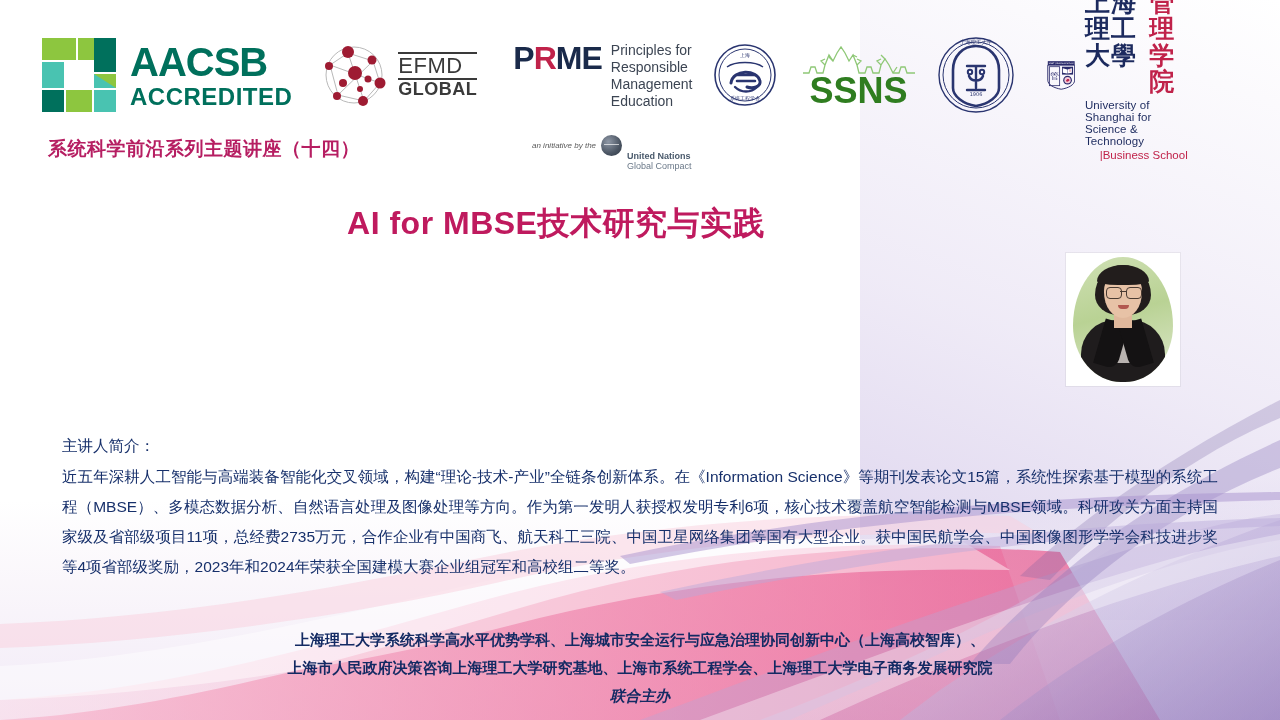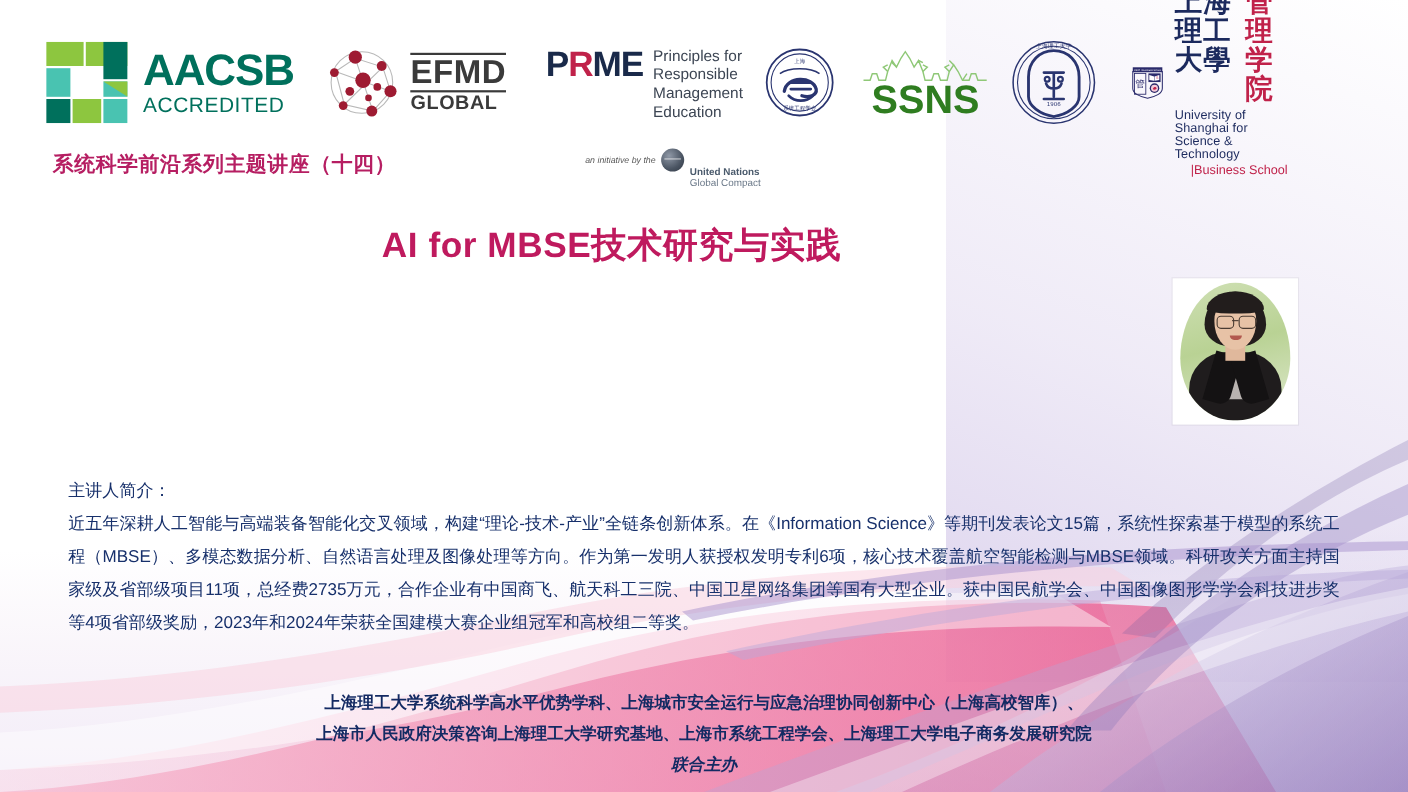--- a/index.html
+++ b/index.html
@@ -23,27 +23,27 @@
 
   
   .logo-row{position:absolute;left:0;top:26px;width:1112px;height:98px;display:flex;align-items:center;}
   .logo{display:flex;align-items:center;}
 
   
   .aacsb{margin-left:42px;display:flex;align-items:center;gap:14px;}
   .aacsb-mark{position:relative;width:74px;height:74px;}
   .aacsb-wordmark{display:flex;flex-direction:column;line-height:1;}
   .aacsb-name{font-size:40px;font-weight:bold;color:#00705c;letter-spacing:-1px;}
-  .aacsb-sub{font-size:19px;font-weight:normal;color:#00705c;letter-spacing:.5px;margin-top:3px;}
+  .aacsb-sub{font-size:24px;font-weight:bold;color:#00705c;letter-spacing:.5px;margin-top:3px;}
 
   
   .efmd{margin-left:26px;display:flex;align-items:center;gap:8px;}
   .efmd-net{width:72px;height:72px;}
   .efmd-word{display:flex;flex-direction:column;line-height:1.02;}
-  .efmd-top{font-size:30px;font-weight:bold;color:#3a3a3a;letter-spacing:.5px;border-top:2px solid #3a3a3a;border-bottom:2px solid #3a3a3a;padding:1px 0;}
+  .efmd-top{font-size:22px;font-weight:normal;color:#3a3a3a;letter-spacing:.5px;border-top:2px solid #3a3a3a;border-bottom:2px solid #3a3a3a;padding:1px 0;}
   .efmd-bot{font-size:18px;font-weight:bold;color:#3a3a3a;letter-spacing:.5px;}
 
   
   .prme{margin-left:36px;display:flex;align-items:flex-start;gap:9px;padding-top:2px;}
   .prme-word{font-size:32px;font-weight:bold;color:#1a2a4a;letter-spacing:-1px;line-height:1;}
   .prme-r{color:#c0224a;}
   .prme-right{display:flex;flex-direction:column;}
   .prme-l1,.prme-l2{font-size:14px;color:#3c4553;line-height:1.22;}
   .prme-init{display:flex;align-items:center;gap:5px;margin-top:7px;padding-left:62px;}
   .prme-init-txt{font-size:8px;font-style:italic;color:#5a5a5a;}

